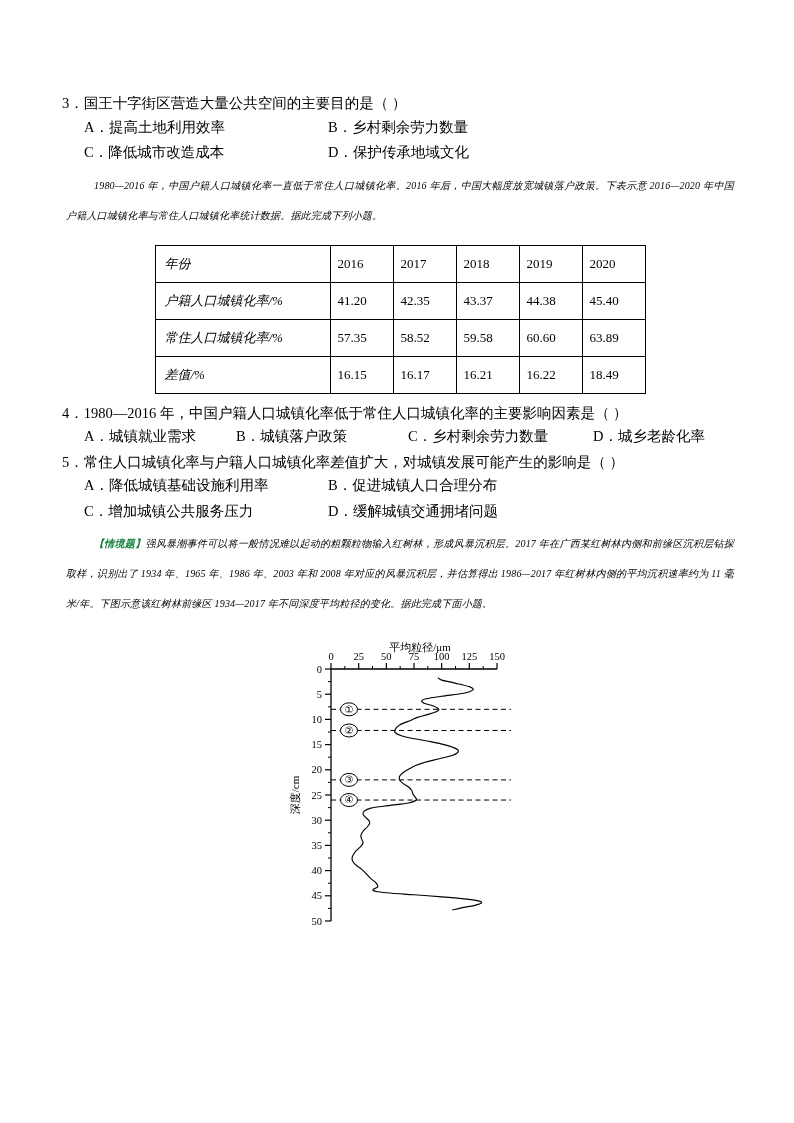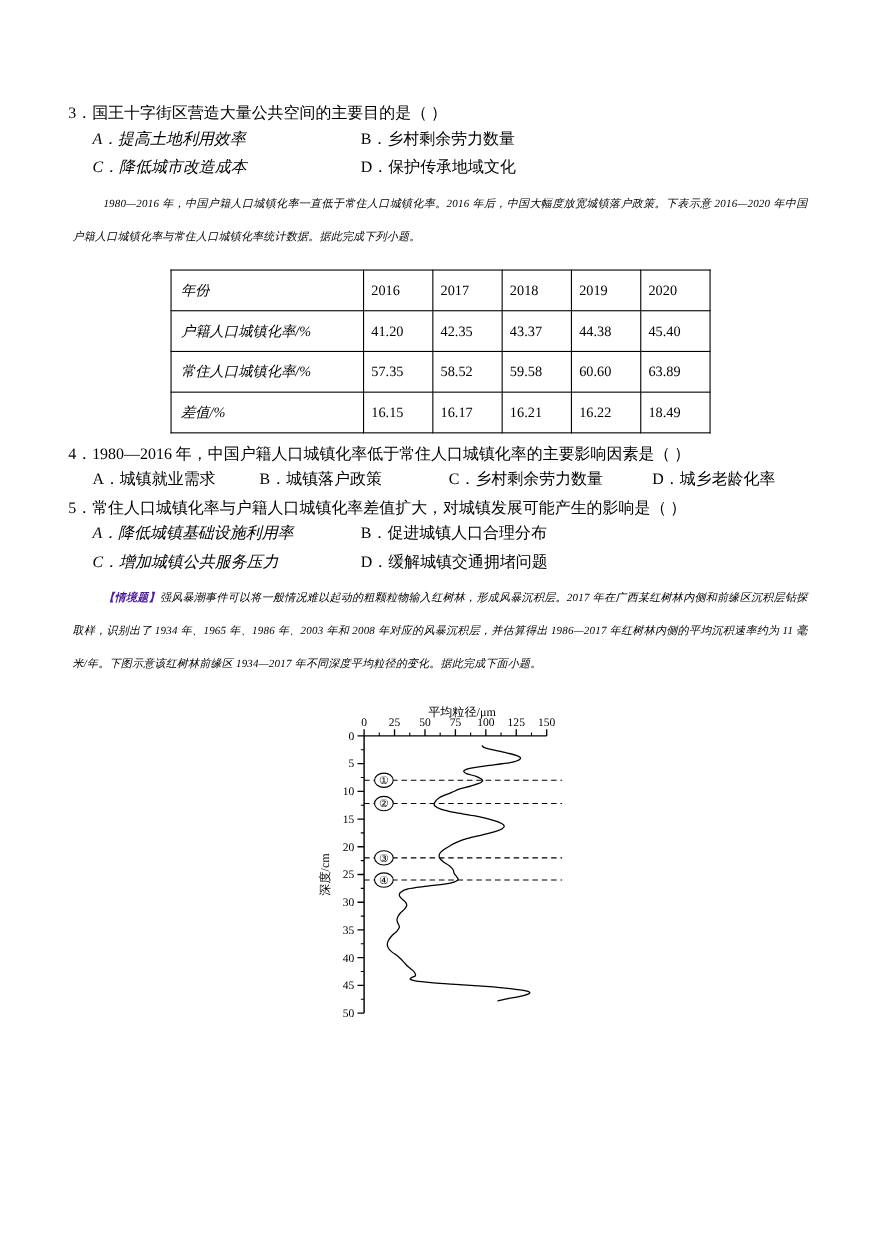--- a/index.html
+++ b/index.html
@@ -38,40 +38,40 @@
   .opt-row {
     display: flex;
     font-size: 14.5px;
     line-height: 1.0;
     margin: 0 0 11px 0;
     padding-left: 22px;
   }
   .opt-row .opt {
     white-space: nowrap;
   }
-  .opt-2col .opt:nth-child(1) { width: 244px; font-style: italic; }
+  .opt-2col .opt:nth-child(1) { width: 244px; }
   .opt-q4 .opt:nth-child(1) { width: 152px; }
   .opt-q4 .opt:nth-child(2) { width: 172px; }
   .opt-q4 .opt:nth-child(3) { width: 185px; }
 
   
   .para {
     font-size: 10px;
     line-height: 30px;
     font-style: italic;
     font-family: "Liberation Serif", "DejaVu Serif", serif;
     text-align: justify;
     text-justify: inter-ideograph;
     margin: 4px;
     letter-spacing: 0.2px;
   }
   .para.indent { text-indent: 28px; }
 
   .scenario-tag {
-    color: #4c1d95;
+    color: #15803d;
     font-style: italic;
     font-weight: 600;
   }
 
   
   .table-wrap {
     margin: 14px 0 12px 0;
     display: flex;
     justify-content: center;
   }

